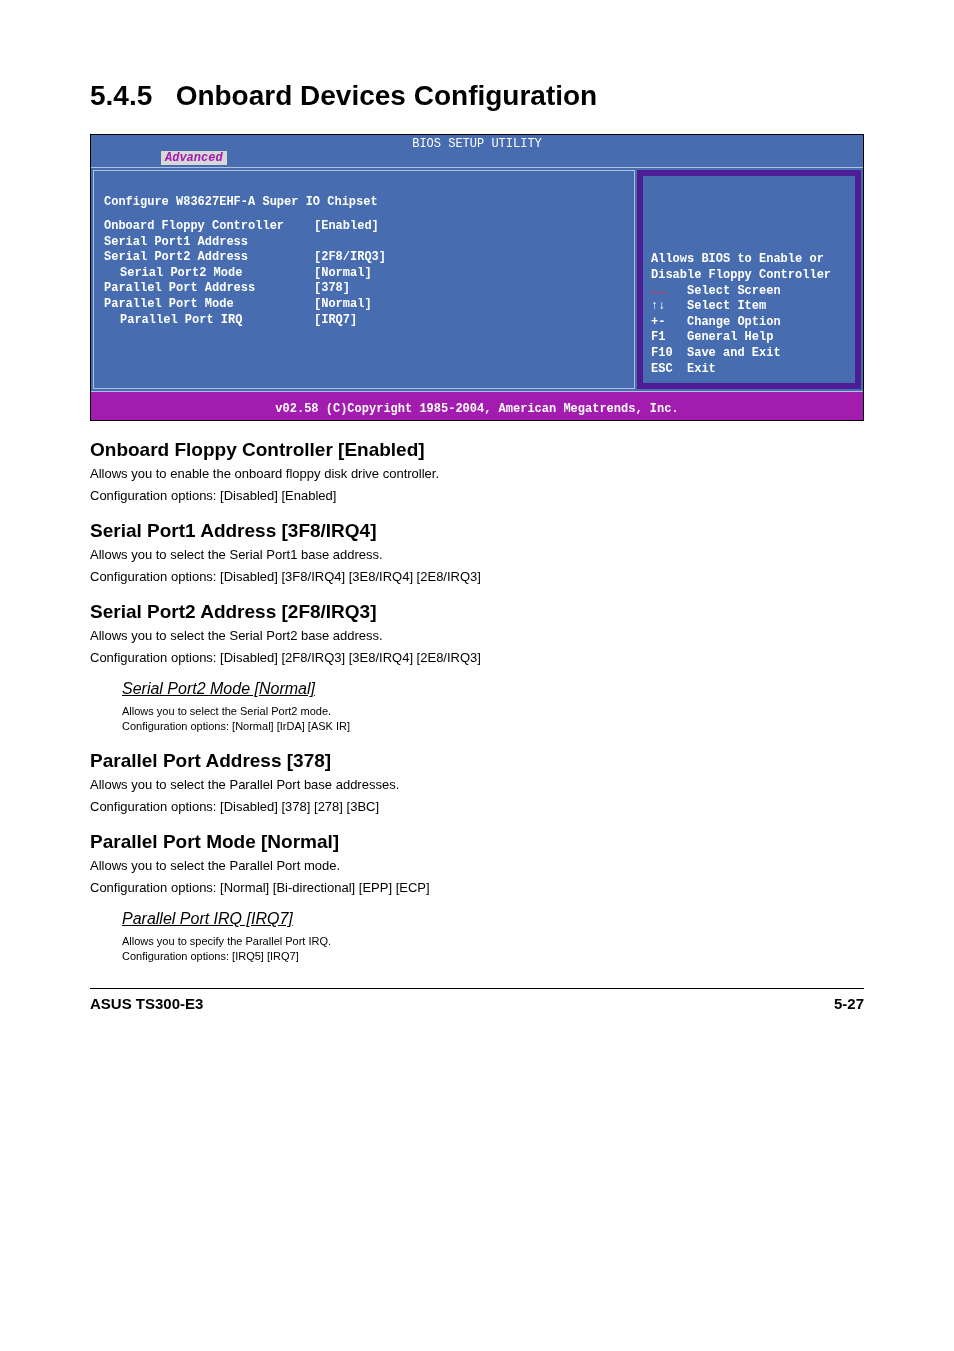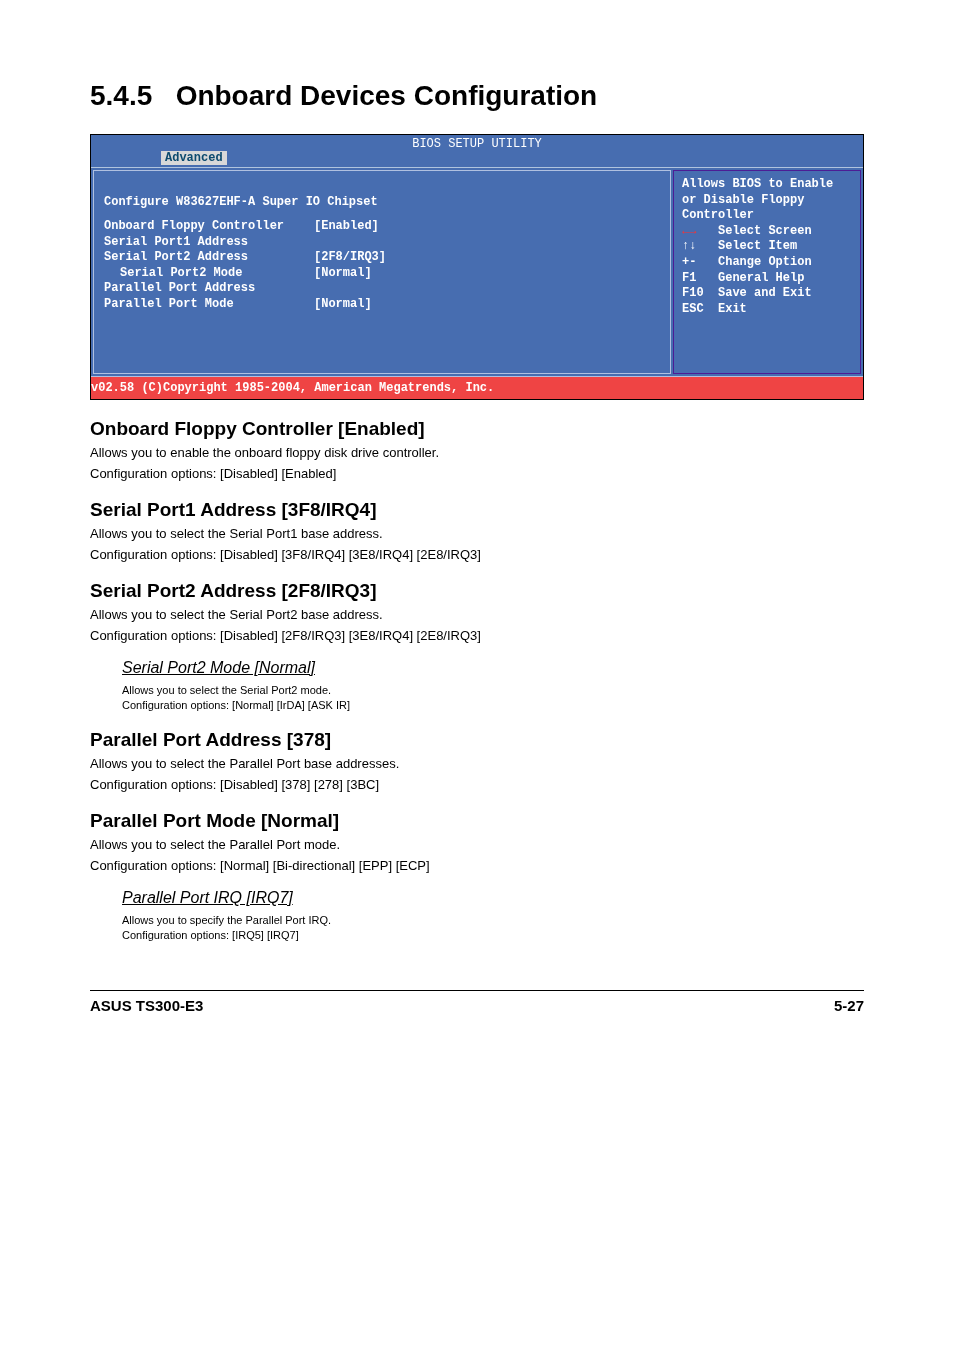--- a/index.html
+++ b/index.html
@@ -32,42 +32,43 @@
       text-align: center;
       padding: 2px 0 0 0;
       font-weight: normal;
     }
     .bios-menubar {
       padding-left: 70px;
       margin-bottom: 2px;
     }
     .tab-label {
       background: #d8d8d8;
-      color: #0c4a6e;
+      color: #a21caf;
       padding: 0 4px;
       display: inline-block;
+      font-style: italic;
     }
     .bios-body {
       display: flex;
       border-top: 1px solid #b0c4de;
     }
     .bios-left {
       flex: 1;
       border: 1px solid #b0c0e0;
       margin: 2px 2px 2px 2px;
       padding: 24px 10px 60px 10px;
     }
     .bios-right {
-      width: 188px;
-      border: 1px solid #4c1d95;
+      width: 224px;
+      border: 6px solid #4c1d95;
       margin: 2px 2px 2px 0;
       padding: 6px 8px;
       display: flex;
       flex-direction: column;
-      justify-content: flex-start;
+      justify-content: flex-end;
     }
     .cfg-title {
       color: #ffffff;
       margin-bottom: 10px;
     }
     .cfg-row {
       display: flex;
       line-height: 1.3;
     }
     .cfg-label {
@@ -86,24 +87,24 @@
       line-height: 1.3;
     }
     .help-line {
       display: flex;
       gap: 8px;
     }
     .help-key {
       min-width: 28px;
     }
     .bios-footer {
-      text-align: left;
-      background: #ef4444;
+      text-align: center;
+      background: #a21caf;
       color: #fff;
-      padding: 4px 0 4px 0;
+      padding: 10px 0 4px 0;
       border-top: 1px solid #b0c0e0;
     }
     h3.subheading {
       font-size: 19px;
       font-weight: bold;
       margin-top: 16px;
       margin-bottom: 4px;
     }
     p.bodytext {
       font-size: 13px;
@@ -118,21 +119,21 @@
       margin-bottom: 6px;
       margin-left: 32px;
     }
     .indented {
       margin-left: 32px;
       font-size: 11px;
       line-height: 1.35;
     }
     .page-footer {
       border-top: 1px solid #000;
-      margin-top: 48px;
+      margin-top: 24px;
       padding-top: 6px;
       display: flex;
       justify-content: space-between;
       font-size: 15px;
       font-weight: bold;
     }
     .arrow-lr::before {
       content: "\2190\2192";
       color: #ff3030;
       font-weight: bold;
@@ -168,24 +169,29 @@
       <div class="cfg-row">
         <div class="cfg-label">Serial Port2 Address</div>
         <div class="cfg-value">[2F8/IRQ3]</div>
       </div>
       <div class="cfg-row">
         <div class="cfg-label indent">Serial Port2 Mode</div>
         <div class="cfg-value">[Normal]</div>
       </div>
       <div class="cfg-row">
         <div class="cfg-label">Parallel Port Address</div>
+        <div class="cfg-value">[378]</div>
       </div>
       <div class="cfg-row">
         <div class="cfg-label">Parallel Port Mode</div>
         <div class="cfg-value">[Normal]</div>
+      </div>
+      <div class="cfg-row">
+        <div class="cfg-label indent">Parallel Port IRQ</div>
+        <div class="cfg-value">[IRQ7]</div>
       </div>
     </div>
 
     <div class="bios-right">
       <div class="help-top">Allows BIOS to Enable or Disable Floppy Controller</div>
       <div class="help-bottom">
         <div class="help-line">
             <span class="help-key arrow-lr"></span>
             <span>Select Screen</span>
           </div>

